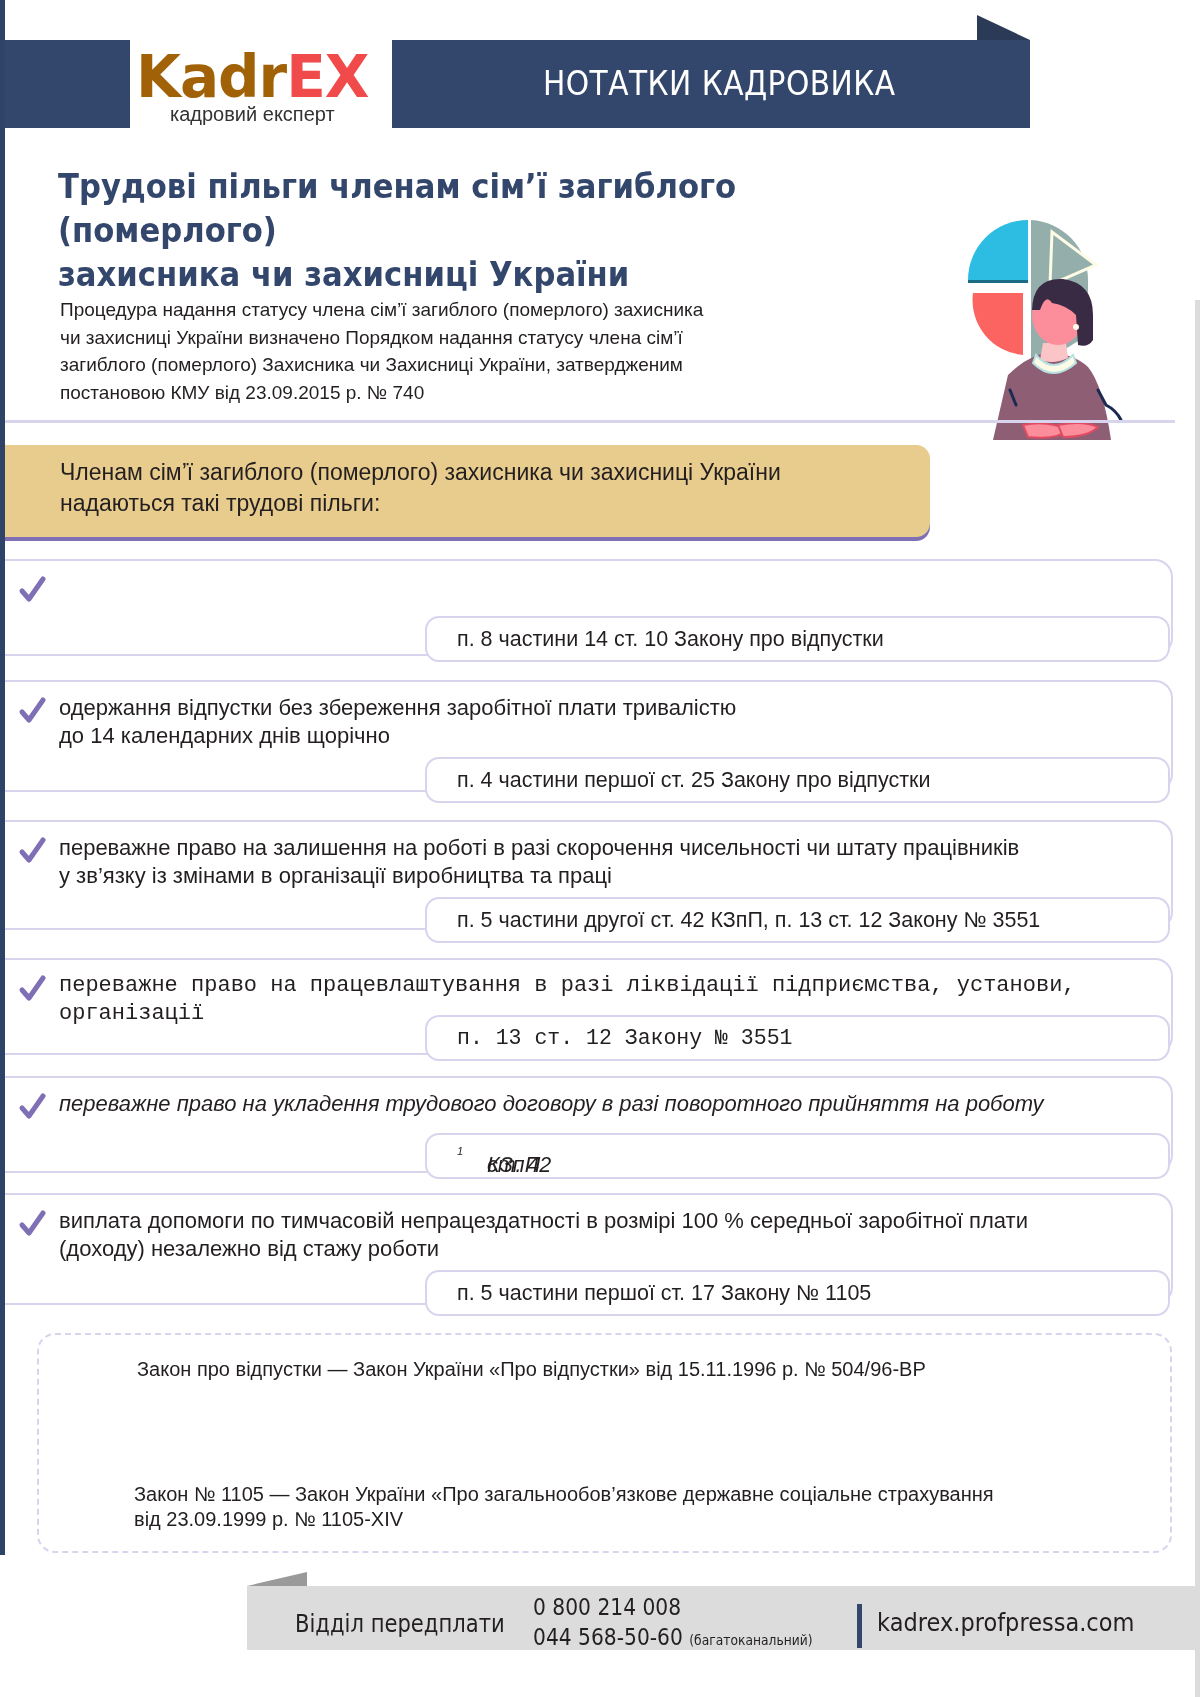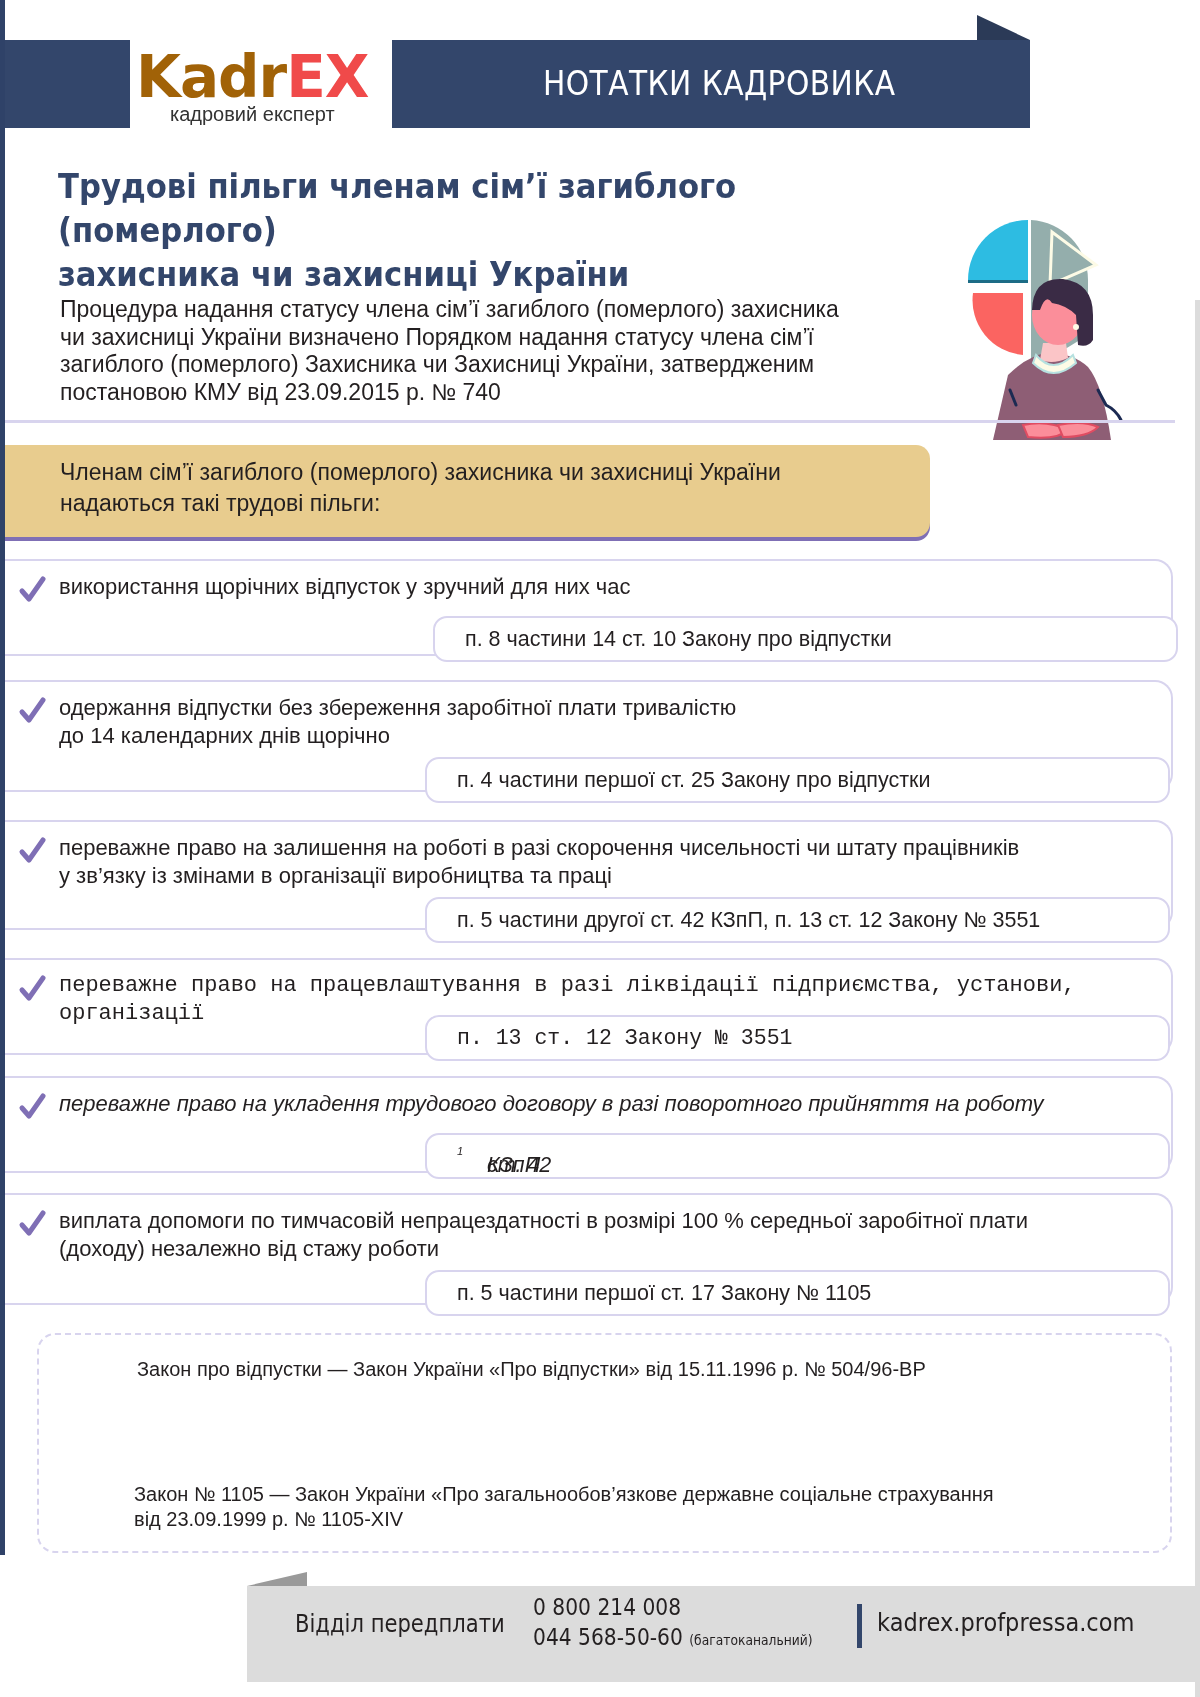--- a/index.html
+++ b/index.html
@@ -16,21 +16,21 @@
   .logo-box { position: absolute; left: 130px; top: 40px; width: 262px; height: 88px; background: #ffffff; }
   .logo-text { position: absolute; left: 6px; top: 2px; font-family: "DejaVu Sans", sans-serif; font-weight: bold; font-size: 58px; letter-spacing: -1px; line-height: 70px; }
   .logo-kadr { color: #a16207; }
   .logo-ex { color: #f04a4a; text-align: right; }
   .logo-sub { position: absolute; left: 40px; top: 63px; font-size: 20px; color: #333; font-family: "Liberation Sans", sans-serif; }
   .header-title { position: absolute; left: 543px; top: 64px; font-size: 33px; color: #ffffff; letter-spacing: 0.5px; font-family: "DejaVu Sans", sans-serif; font-weight: normal; transform: scaleX(0.9); transform-origin: left; }
 
   
   .page-title { position: absolute; left: 58px; top: 165px; width: 960px; font-family: "DejaVu Sans", sans-serif; font-weight: bold; font-size: 33px; line-height: 44px; color: #33466b; transform: scaleX(0.93); transform-origin: left; }
 
-  .intro { position: absolute; left: 60px; top: 296px; width: 880px; font-size: 23px; line-height: 27.5px; color: #231f20; }
+  .intro { position: absolute; left: 60px; top: 296px; width: 880px; font-size: 19px; line-height: 27.5px; color: #231f20; }
 
   .illustration { position: absolute; left: 928px; top: 215px; width: 215px; height: 225px; }
   .divider-top { position: absolute; left: 5px; top: 420px; width: 1170px; height: 3px; background: #d8d4ee; }
 
   
   .callout { position: absolute; left: 5px; top: 445px; width: 925px; height: 92px; background: #e8cc8e; border-radius: 0 14px 14px 0; box-shadow: 0 4px 0 #7f6fb5; }
   .callout-text { position: absolute; left: 55px; top: 12px; font-size: 23px; line-height: 31px; color: #231f20; }
 
   
   .item { position: absolute; left: 5px; width: 1168px; border: 2px solid #d8d4ee; border-left: none; border-radius: 0 18px 18px 0; background: #fff; }
@@ -38,21 +38,21 @@
   .item .benefit { position: absolute; left: 54px; top: 12px; width: 1110px; font-size: 22px; line-height: 28px; color: #231f20; }
   .ref { position: absolute; left: 420px; width: 745px; height: 46px; border: 2px solid #d8d4ee; border-radius: 14px; background: #fff; }
   .ref span { position: absolute; left: 30px; top: 9px; font-size: 21.5px; color: #231f20; white-space: nowrap; }
   .ref sup { font-size: 11px; }
 
   
   .laws { position: absolute; left: 37px; top: 1333px; width: 1135px; height: 220px; border: 2px dashed #d8d4ee; border-radius: 18px; }
   .law { position: absolute; font-size: 20px; line-height: 25px; color: #231f20; }
 
   
-  .footer { position: absolute; left: 247px; top: 1586px; width: 948px; height: 96px; background: #dcdcdc; }
+  .footer { position: absolute; left: 247px; top: 1586px; width: 948px; height: 64px; background: #dcdcdc; }
   .footer-fold { position: absolute; left: 247px; top: 1572px; width: 0; height: 0; border-bottom: 14px solid #9a9a9a; border-left: 60px solid transparent; }
   .f-label { position: absolute; left: 48px; top: 24px; font-size: 24px; color: #231f20; font-family: "DejaVu Sans", sans-serif; transform: scaleX(0.88); transform-origin: left; }
   .f-phone1 { position: absolute; left: 286px; top: 8px; font-size: 23px; color: #231f20; font-family: "DejaVu Sans", sans-serif; transform: scaleX(0.88); transform-origin: left; }
   .f-phone2 { position: absolute; left: 286px; top: 38px; font-size: 23px; color: #231f20; font-family: "DejaVu Sans", sans-serif; transform: scaleX(0.88); transform-origin: left; white-space: nowrap; }
   .f-phone2 small { font-size: 14px; }
   .f-sep { position: absolute; left: 610px; top: 18px; width: 5px; height: 44px; background: #33466b; }
   .f-site { position: absolute; left: 630px; top: 22px; font-size: 25px; color: #231f20; font-family: "DejaVu Sans", sans-serif; transform: scaleX(0.9); transform-origin: left; }
 </style>
 </head>
 <body>
@@ -108,24 +108,21 @@
   <div class="callout-text">
     <div>Членам сім’ї загиблого (померлого) захисника чи захисниці України</div>
     <div>надаються такі трудові пільги:</div>
   </div>
 </div>
 
 <div class="item" style="top:559px;height:97px;">
   <svg class="check" viewBox="0 0 30 30">
       <path d="M4 16 L11 24 L25 4" stroke="#7f6fb5" stroke-width="5" fill="none" stroke-linecap="round" stroke-linejoin="round"></path>
     </svg>
-  <div class="benefit">
-      <div>використання щорічних відпусток у зручний для них час</div>
-    </div>
-  <div class="ref" style="top:55px;margin-left:8px;">
+  <div class="ref" style="top:55px;">
       <span>п. 8 частини 14 ст. 10 Закону про відпустки</span>
     </div>
 </div>
 
 <div class="item" style="top:680px;height:112px;">
   <svg class="check" viewBox="0 0 30 30">
       <path d="M4 16 L11 24 L25 4" stroke="#7f6fb5" stroke-width="5" fill="none" stroke-linecap="round" stroke-linejoin="round"></path>
     </svg>
   <div class="benefit">
       <div>одержання відпустки без збереження заробітної плати тривалістю</div>

